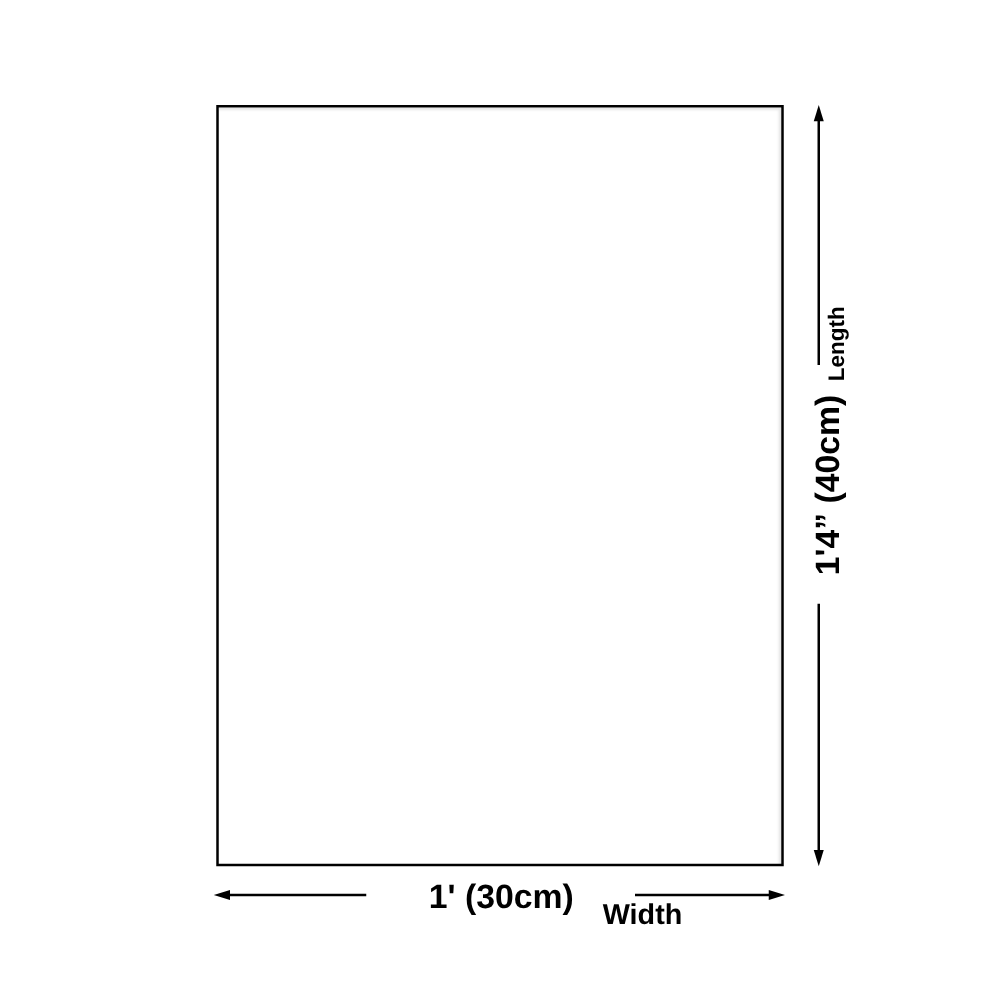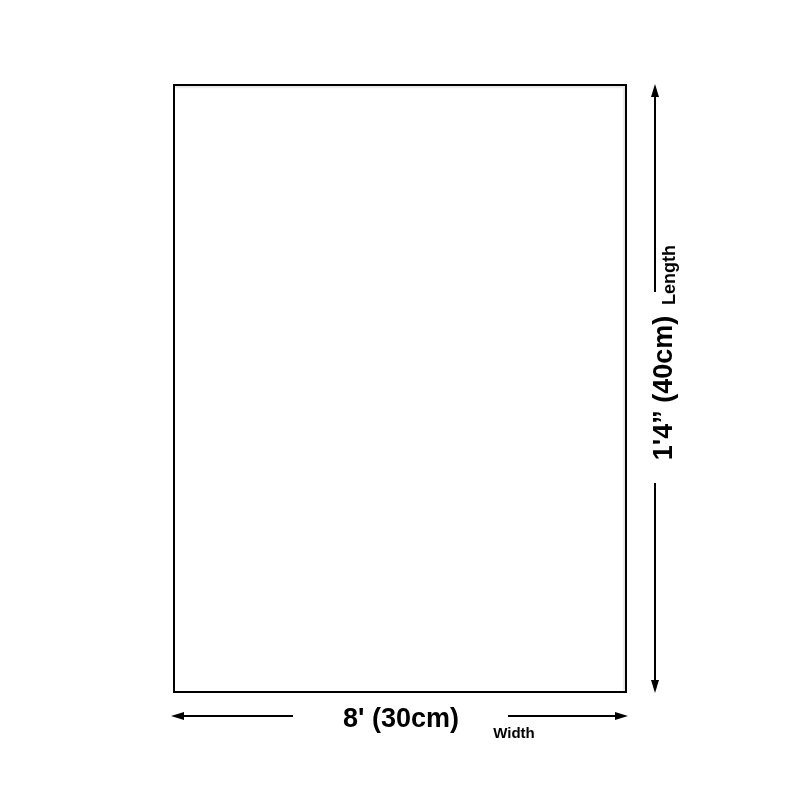--- a/index.html
+++ b/index.html
@@ -56,36 +56,36 @@
     white-space: nowrap;
     line-height: 1;
     transform: translate(-50%, -50%);
   }
   .label.vertical {
     transform: translate(-50%, -50%) rotate(-90deg);
   }
   .len-value { left: 663px; top: 388px; font-size: 27px; }
   .len-axis  { left: 669px; top: 275px; font-size: 18px; }
   .wid-value { left: 401px; top: 718px; font-size: 27px; }
-  .wid-axis  { left: 514px; top: 732px; font-size: 15px; }
+  .wid-axis  { left: 514px; top: 732px; font-size: 23px; }
 </style>
 </head>
 <body>
 
 <div class="stage">
 
   <div class="rect"></div>
 
   <div class="ah ah-up"></div>
   <div class="line len-line-top"></div>
   <div class="label vertical len-value">1'4” (40cm)</div>
   <div class="label vertical len-axis">Length</div>
   <div class="line len-line-bot"></div>
   <div class="ah ah-down"></div>
 
   <div class="ah ah-left"></div>
   <div class="line wid-line-left"></div>
-  <div class="label wid-value">8' (30cm)</div>
+  <div class="label wid-value">1' (30cm)</div>
   <div class="line wid-line-right"></div>
   <div class="ah ah-right"></div>
   <div class="label wid-axis">Width</div>
 
 </div>
 
 </body></html>

